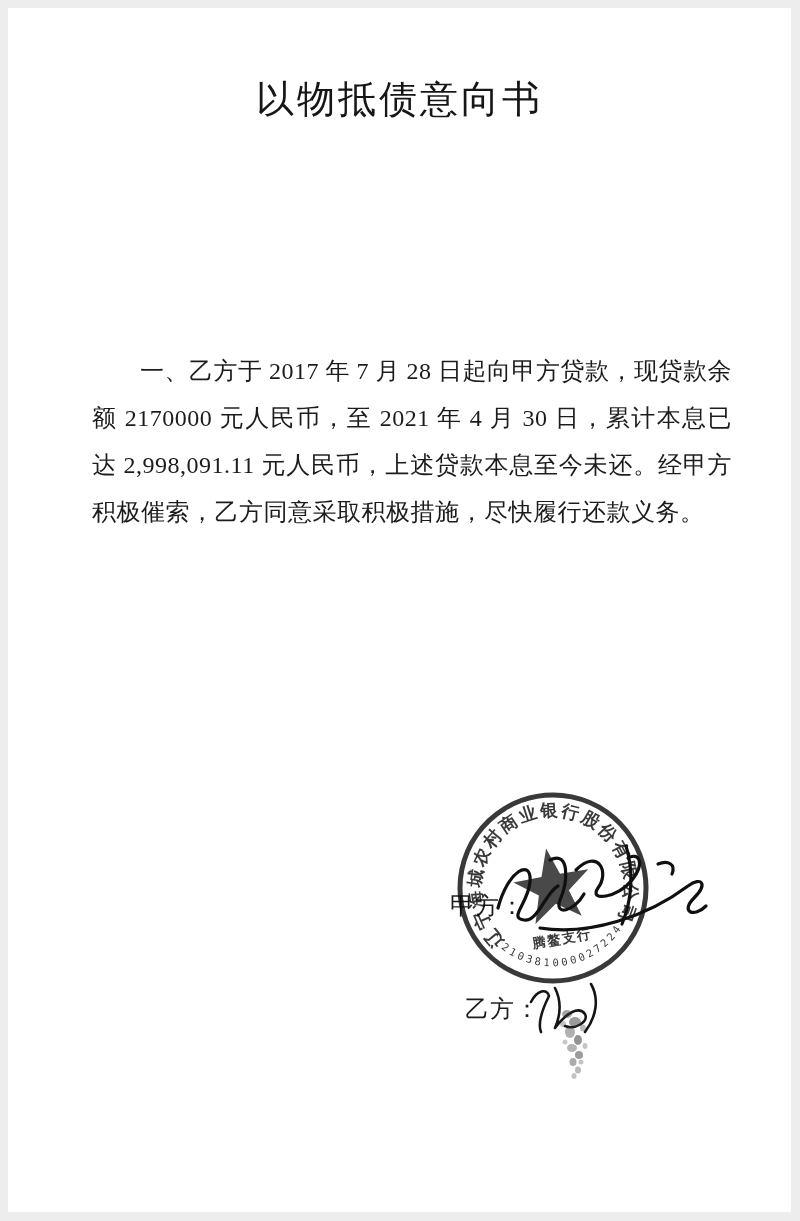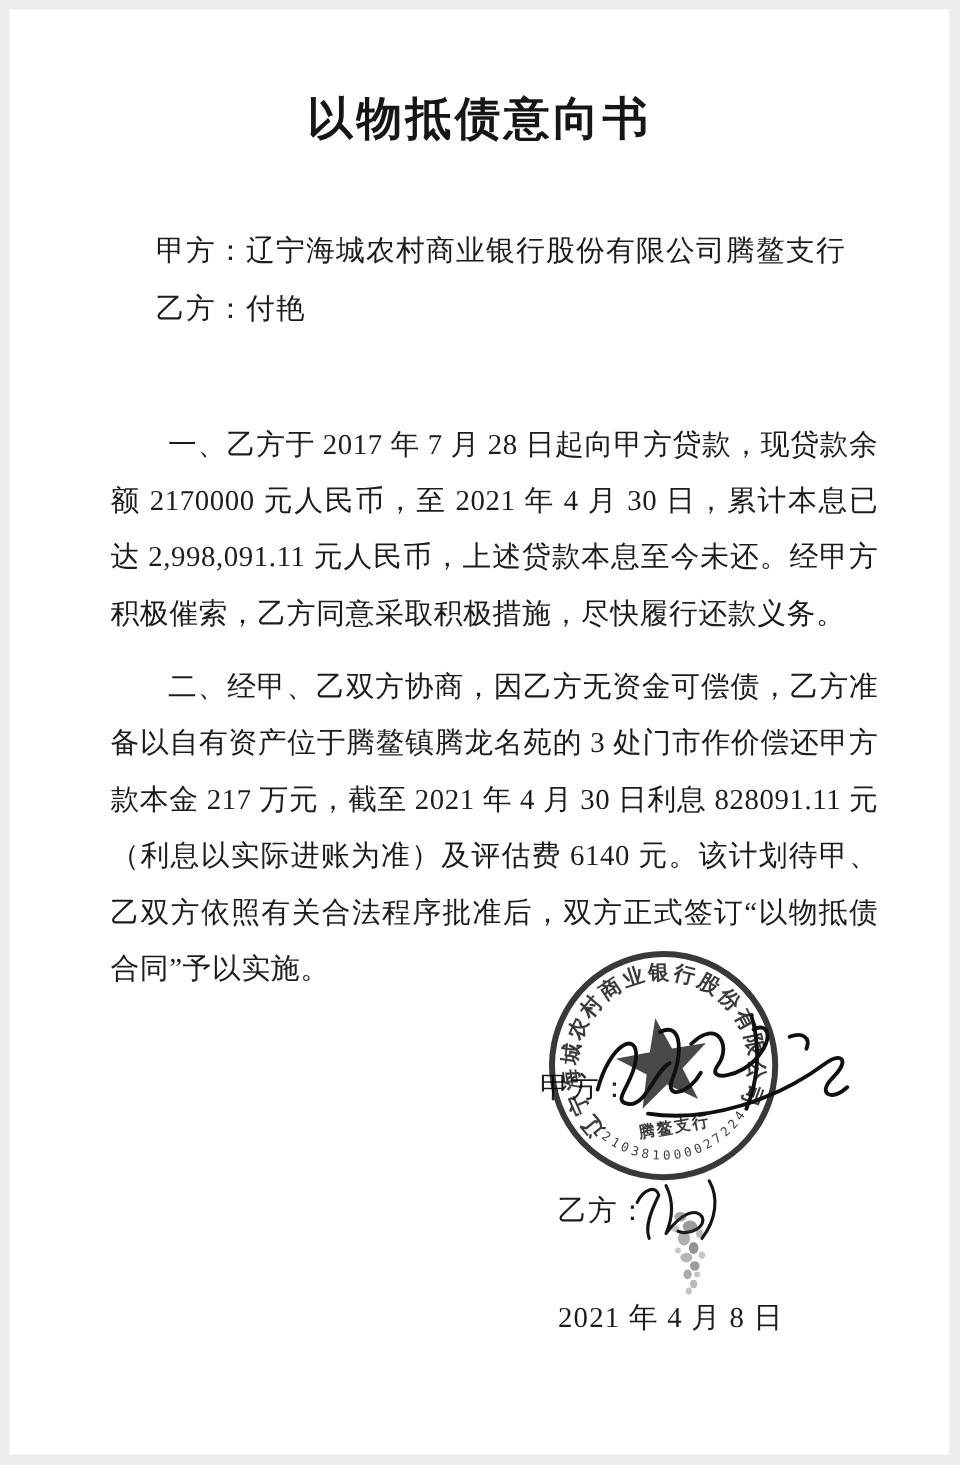--- a/index.html
+++ b/index.html
@@ -15,21 +15,21 @@
     left:8px;top:8px;right:9px;bottom:9px;
     background:#ffffff;
     color:#1c1c1c;
   }
   .title{
     position:absolute;
     left:0;right:0;top:66px;
     margin:0;
     text-align:center;
     font-family:"Liberation Sans","DejaVu Sans",sans-serif;
-    font-weight:bold;
+    font-weight:normal;
     font-size:38px;
     letter-spacing:3px;
     color:#161616;
   }
   .parties{
     position:absolute;
     left:122px;top:178px;
     font-size:24px;
     line-height:48px;
     letter-spacing:1px;
@@ -76,28 +76,23 @@
     left:507px;top:962px;
   }
 </style>
 </head>
 <body>
 
 <div class="page">
 
   <h1 class="title">以物抵债意向书</h1>
 
-  <div class="parties">
-    <div><span>甲方：</span><span>辽宁海城农村商业银行股份有限公司腾鳌支行</span></div>
-    <div><span>乙方：</span><span>付艳</span></div>
-  </div>
 
   <div class="bodytext">
     <p>一、乙方于 2017 年 7 月 28 日起向甲方贷款，现贷款余额 2170000 元人民币，至 2021 年 4 月 30 日，累计本息已达 2,998,091.11 元人民币，上述贷款本息至今未还。经甲方积极催索，乙方同意采取积极措施，尽快履行还款义务。</p>
-    <p>二、经甲、乙双方协商，因乙方无资金可偿债，乙方准备以自有资产位于腾鳌镇腾龙名苑的 3 处门市作价偿还甲方款本金 217 万元，截至 2021 年 4 月 30 日利息 828091.11 元（利息以实际进账为准）及评估费 6140 元。该计划待甲、乙双方依照有关合法程序批准后，双方正式签订“以物抵债合同”予以实施。</p>
   </div>
 
   <span class="sig-label party-a-sig-label">甲方：</span>
 
   <svg class="seal-svg" width="200" height="200" viewBox="-100 -100 200 200">
     <g transform="rotate(-10)" stroke="none" fill="#1d1d1d">
       <circle cx="0" cy="0" r="93" fill="none" stroke="#1d1d1d" stroke-width="5"></circle>
       <defs>
         <path id="ringArc" d="M -50.9 50.9 A 72 72 0 1 1 50.9 50.9" fill="none"></path>
         <path id="numArc" d="M -62 50 A 82 82 0 0 0 62 50" fill="none"></path>
@@ -143,15 +138,14 @@
       <ellipse cx="63" cy="100" rx="3" ry="3.5" opacity="0.35"></ellipse>
       <ellipse cx="59" cy="106" rx="2.5" ry="3" opacity="0.3"></ellipse>
       <ellipse cx="48" cy="54" rx="3" ry="3" opacity="0.3"></ellipse>
       <ellipse cx="68" cy="58" rx="3" ry="3.5" opacity="0.35"></ellipse>
       <ellipse cx="70" cy="76" rx="2.5" ry="3" opacity="0.3"></ellipse>
       <ellipse cx="50" cy="72" rx="2.5" ry="2.5" opacity="0.28"></ellipse>
       <ellipse cx="66" cy="92" rx="2.5" ry="2.5" opacity="0.3"></ellipse>
     </g>
   </svg>
 
-  <div class="date-line">2021 年 4 月 8 日</div>
 
 </div>
 
 </body></html>

